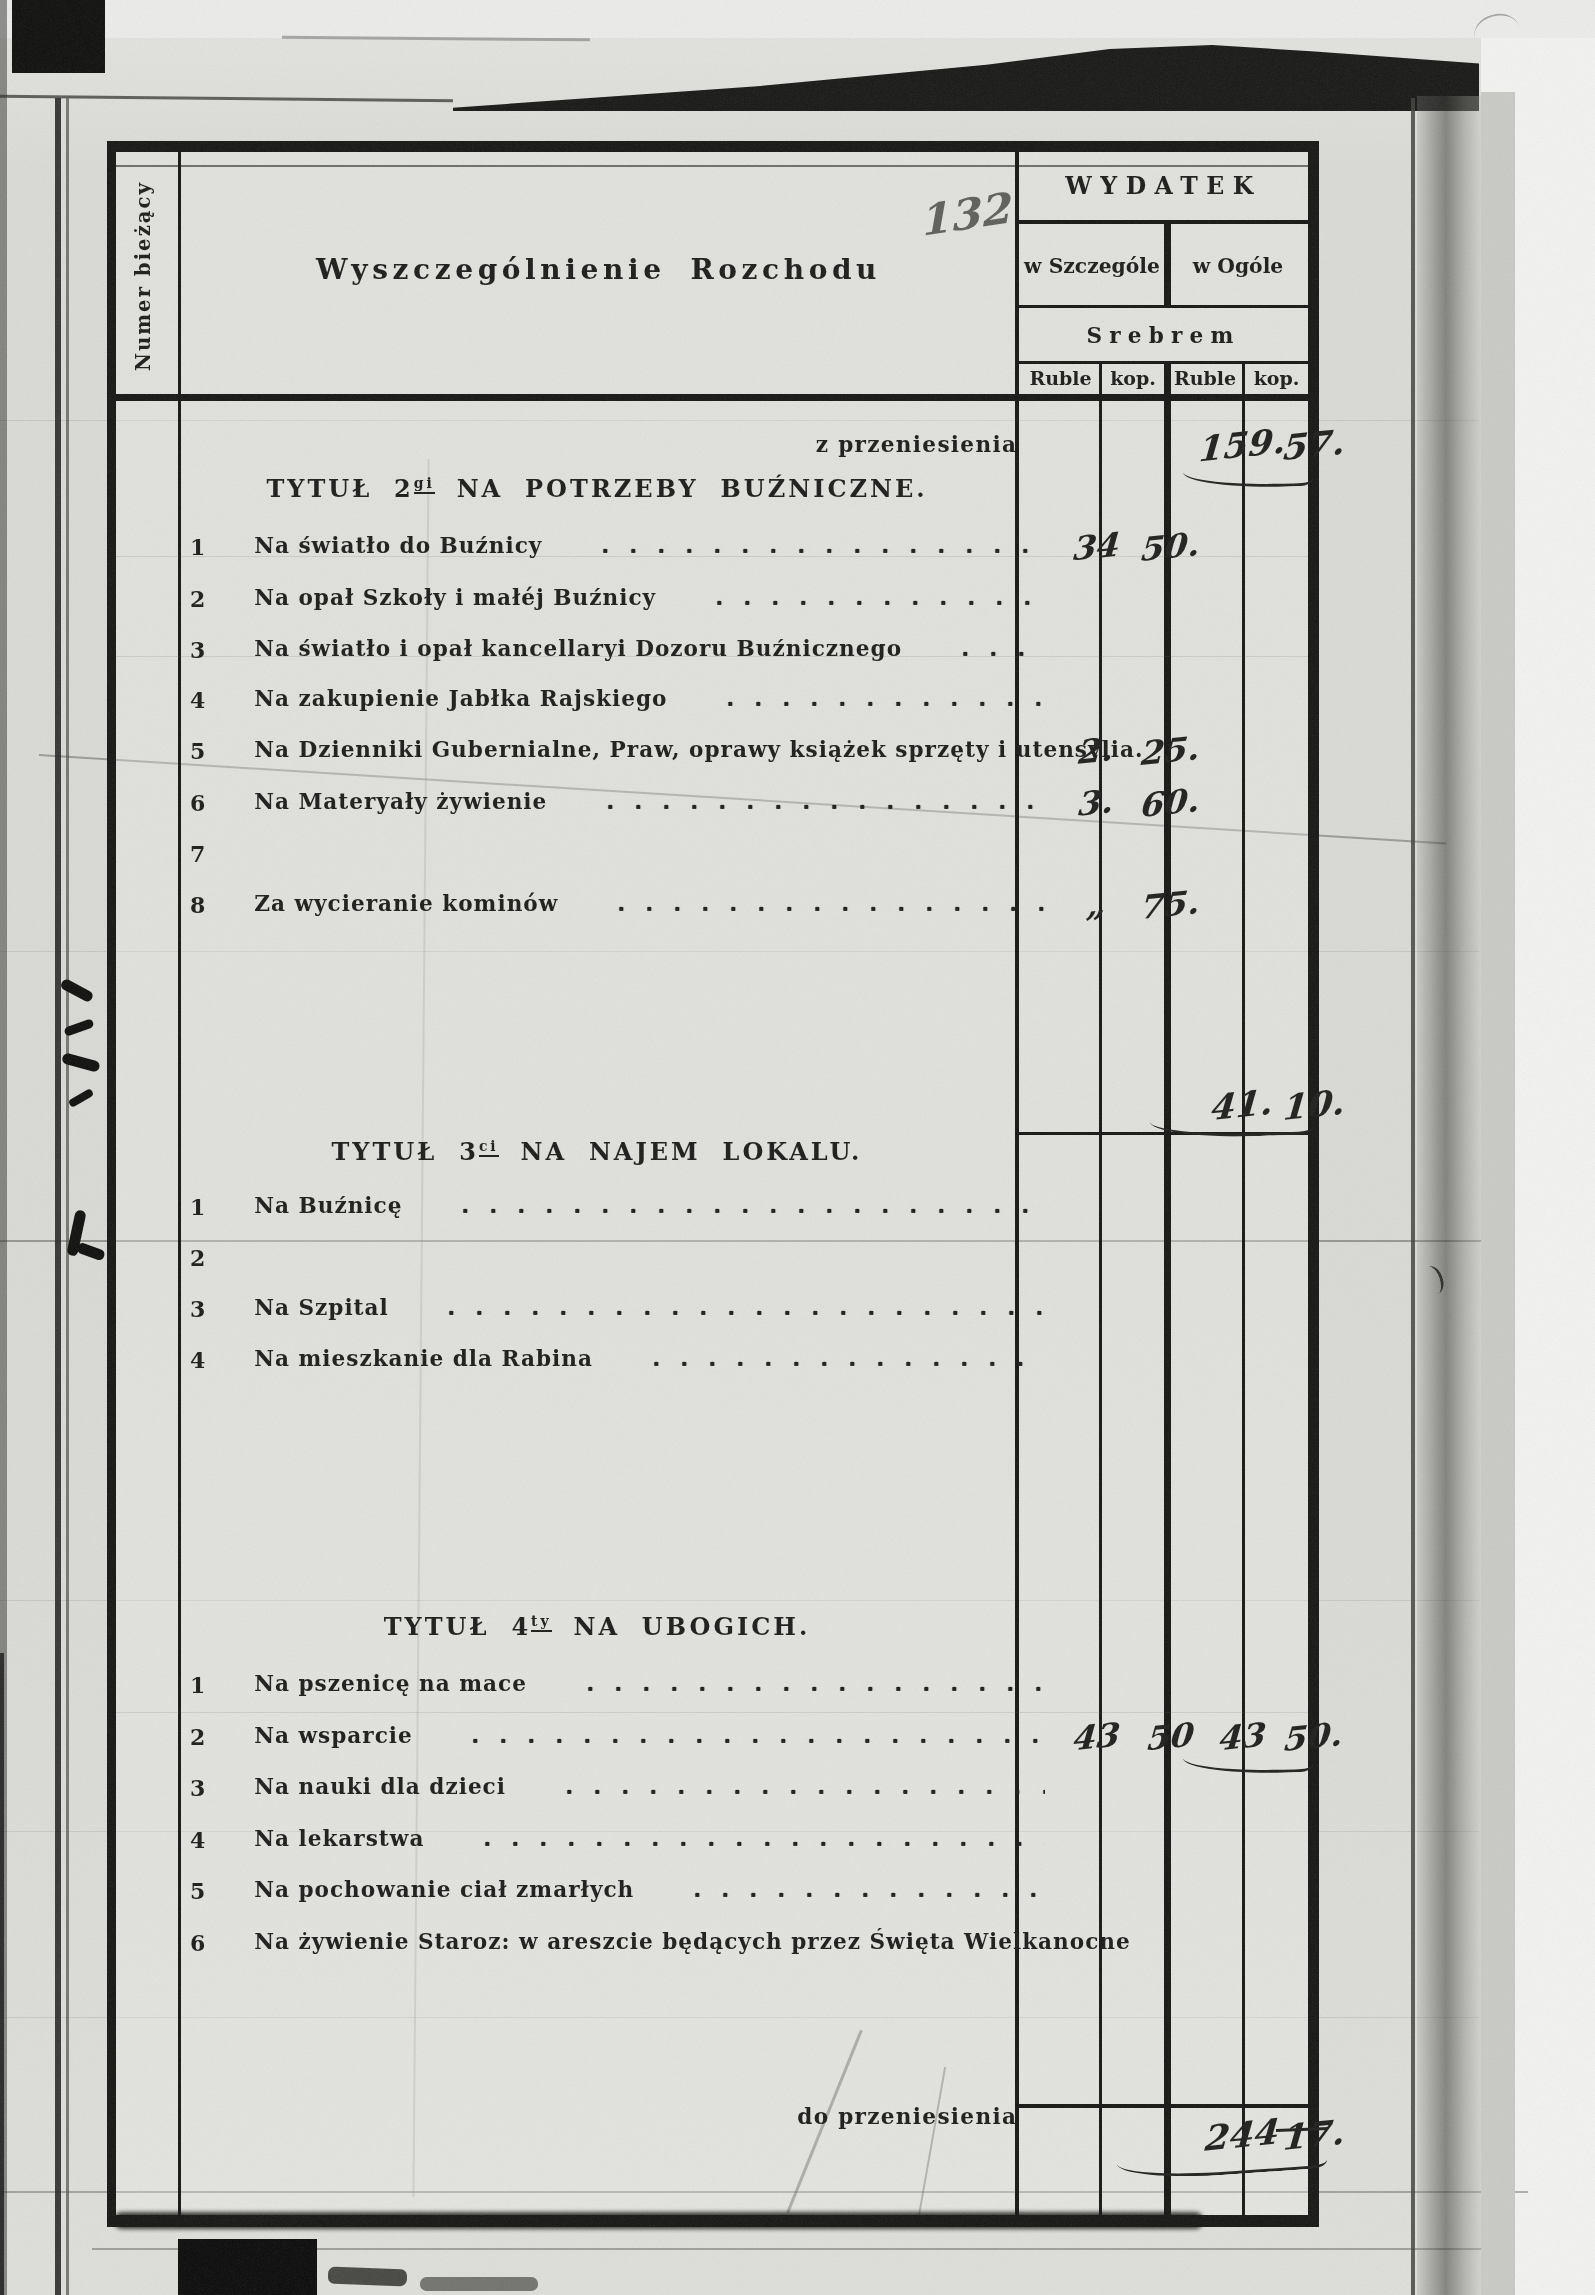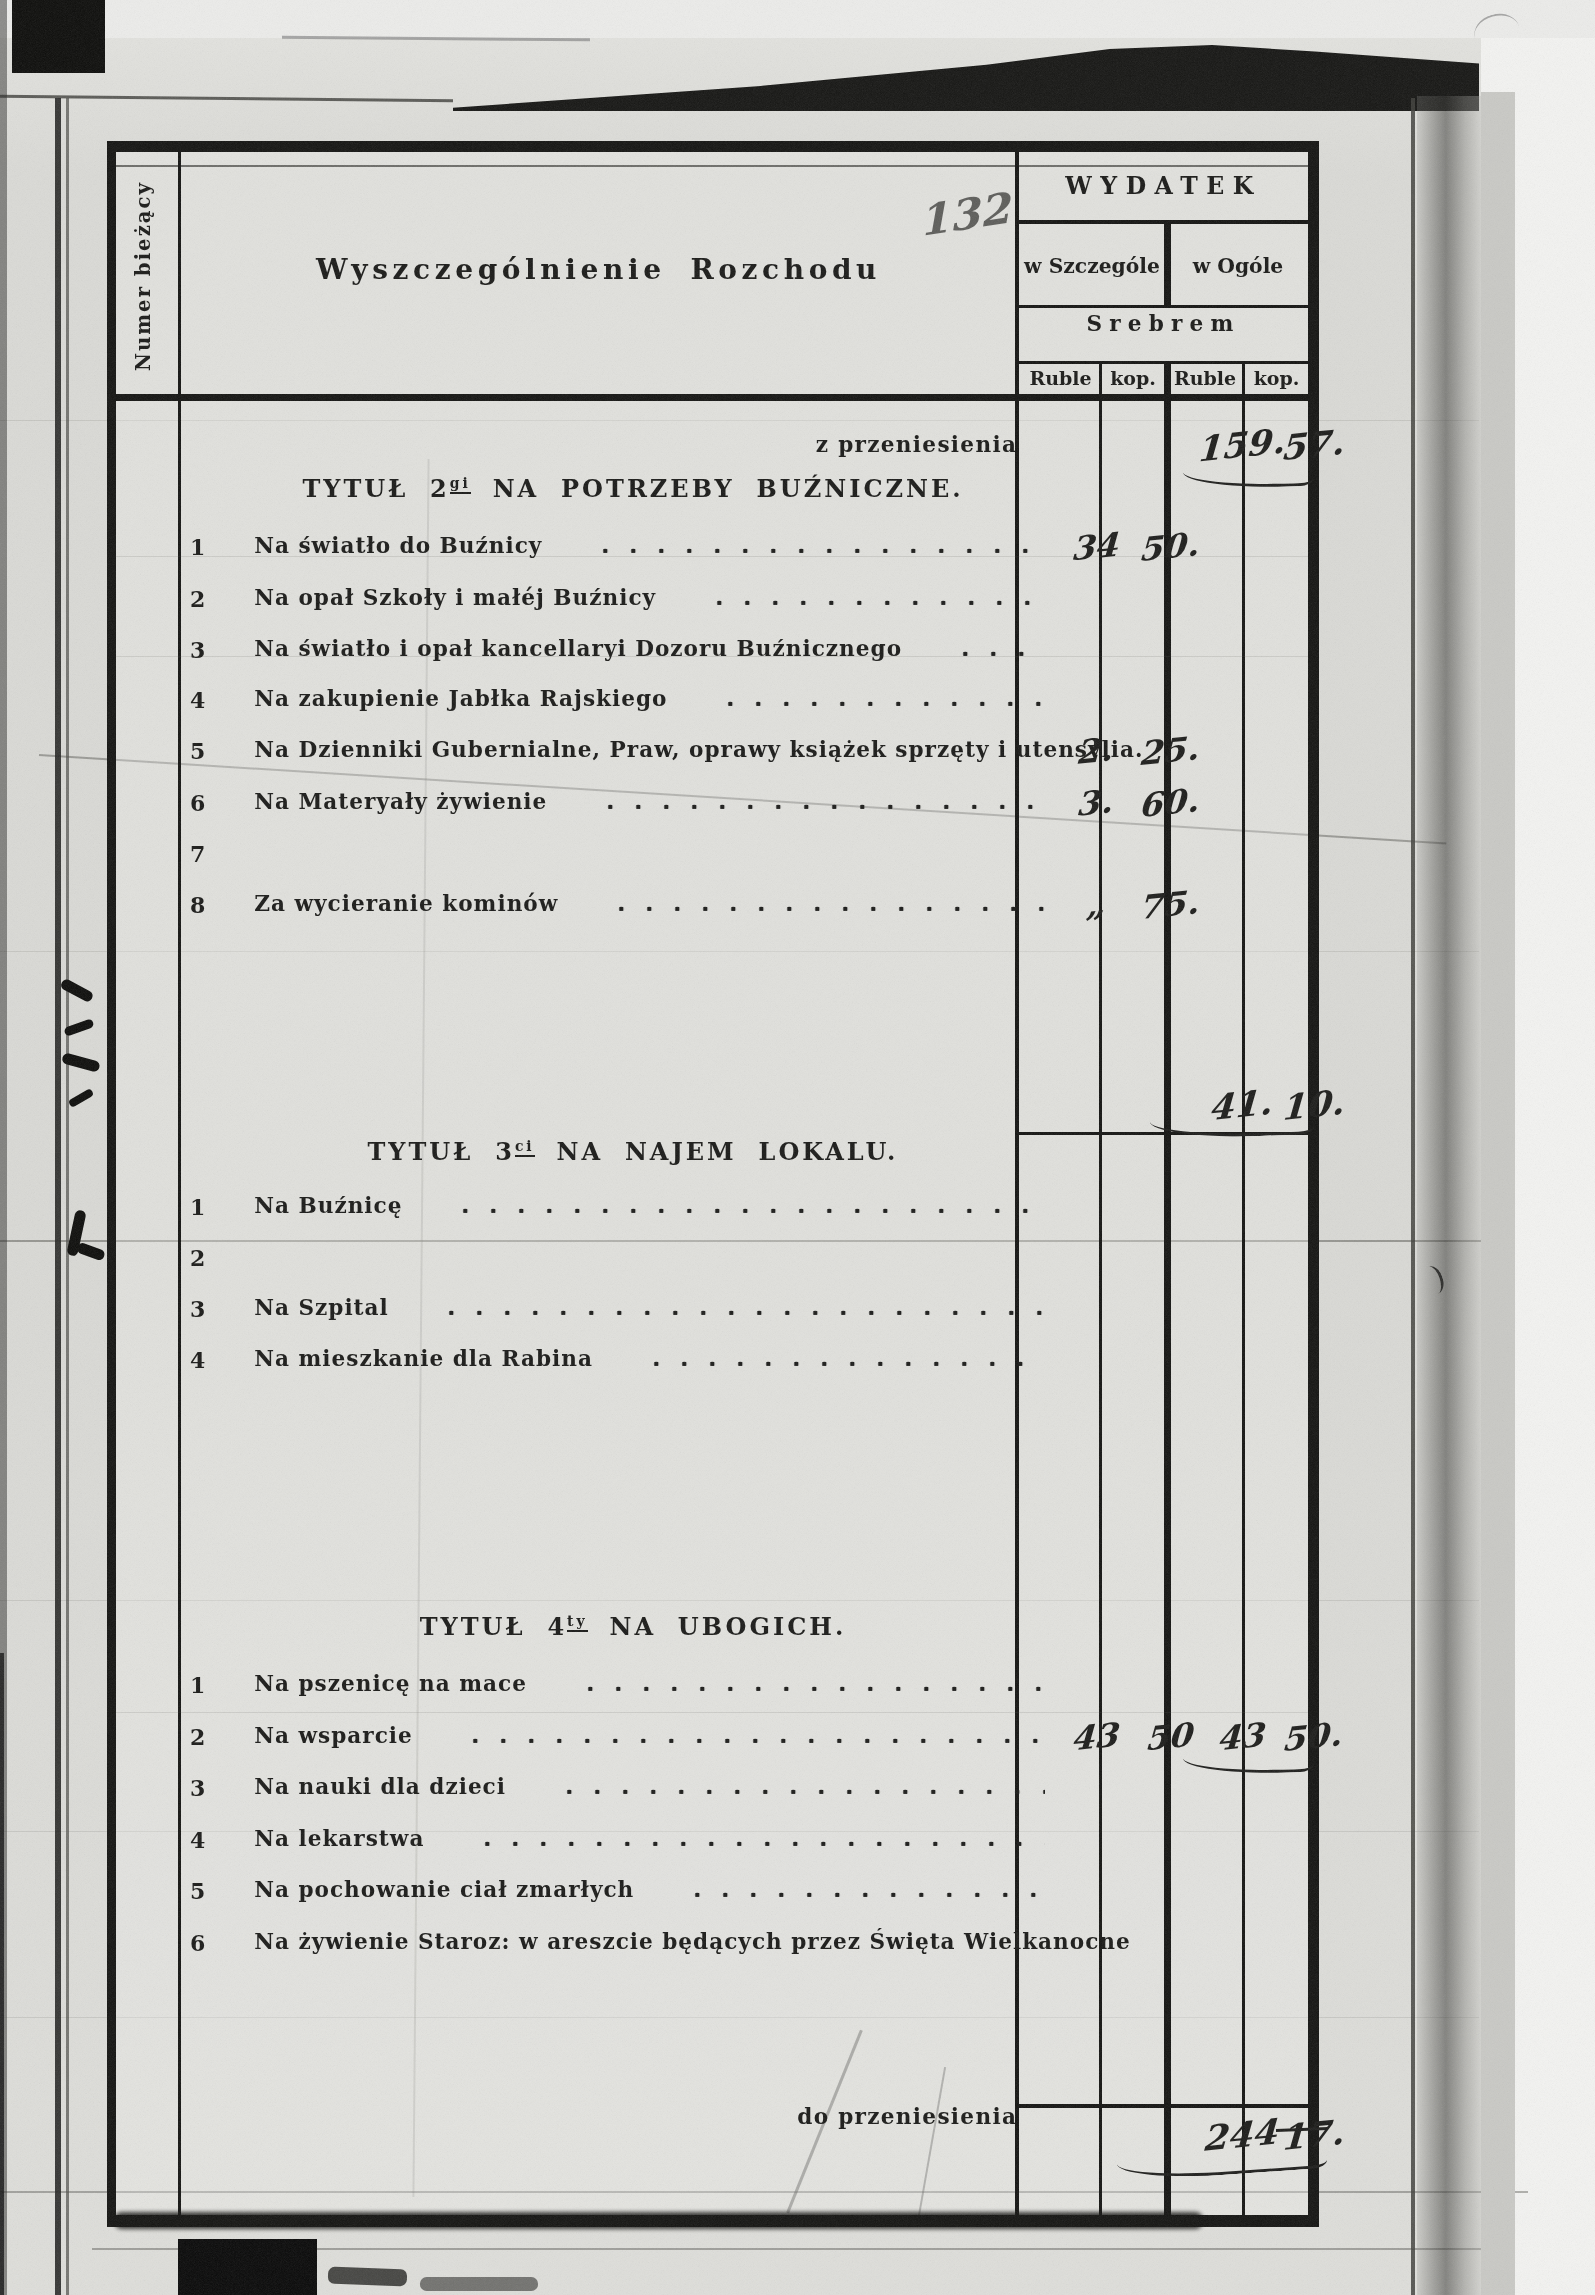--- a/index.html
+++ b/index.html
@@ -28,21 +28,21 @@
   .labelwrap{display:flex;align-items:flex-end;padding-left:37px;gap:28px;}
   .lbl{font-size:21.6px;font-weight:700;letter-spacing:1px;line-height:1.15;white-space:nowrap;}
   .dots{flex:1 1 auto;height:5.9px;margin:0 10.5px 5.9px 19.7px;
         background-image:radial-gradient(circle,#1b1b19 2.1px,rgba(0,0,0,0) 2.6px);
         background-size:28px 5.9px;background-repeat:repeat-x;background-position:1.3px 0.7px;}
   .vcell{display:flex;justify-content:center;align-items:center;}
   .hw{font-style:italic;font-weight:700;font-size:33px;color:#1d1d1b;
       transform:skewX(-11deg) rotate(-6deg);white-space:nowrap;}
   .hw.big{font-size:35px;}
   .heading{position:absolute;left:71px;width:838px;text-align:center;
-           font-size:24px;font-weight:700;letter-spacing:3px;word-spacing:10.5px;white-space:nowrap;margin-left:36px;}
+           font-size:24px;font-weight:700;letter-spacing:3px;word-spacing:10.5px;white-space:nowrap;}
   .heading sup{font-size:58%;border-bottom:2px solid #1a1a18;padding-bottom:0.7px;}
   .hcell{display:flex;align-items:center;justify-content:center;text-align:center;font-weight:700;}
   .carrylbl{grid-column:2;text-align:right;padding-right:38px;
             font-size:21.6px;font-weight:700;letter-spacing:1.3px;}
   .faint{background:rgba(95,95,90,.16);}
 </style>
 </head>
 <body>
 
 <div class="abs topstrip"></div>
@@ -116,21 +116,21 @@
   <div class="abs faint" style="left:9.2px;top:515px;width:1192px;height:1.3px"></div>
   <div class="abs faint" style="left:9.2px;top:1571px;width:1192px;height:1.3px"></div>
 
   <div class="abs" style="left:5.2px;top:19.7px;width:63px;height:230px;display:flex;align-items:center;justify-content:center">
     <span style="writing-mode:vertical-rl;transform:rotate(180deg);font-size:19.7px;font-weight:700;letter-spacing:2px">Numer bieżący</span>
   </div>
   <div class="abs hcell" style="left:80px;top:105px;width:823px;height:46px;font-size:28px;letter-spacing:4.6px;word-spacing:10.5px">Wyszczególnienie Rozchodu</div>
   <div class="abs hcell" style="left:912px;top:22px;width:289px;height:46px;font-size:23.6px;letter-spacing:8.5px">WYDATEK</div>
   <div class="abs hcell" style="left:912px;top:89px;width:146px;height:72px;font-size:20.3px">w Szczególe</div>
   <div class="abs hcell" style="left:1062px;top:89px;width:138px;height:72px;font-size:20.3px">w Ogóle</div>
-  <div class="abs hcell" style="left:912px;top:160px;width:289px;height:45px;font-size:21.6px;letter-spacing:7.2px">Srebrem</div>
+  <div class="abs hcell" style="left:912px;top:172px;width:289px;height:45px;font-size:21.6px;letter-spacing:7.2px">Srebrem</div>
   <div class="abs hcell" style="left:912px;top:223px;width:83px;height:27.5px;font-size:19px">Ruble</div>
   <div class="abs hcell" style="left:995px;top:223px;width:62px;height:27.5px;font-size:19px">kop.</div>
   <div class="abs hcell" style="left:1062px;top:223px;width:72px;height:27.5px;font-size:19px">Ruble</div>
   <div class="abs hcell" style="left:1138px;top:223px;width:63px;height:27.5px;font-size:19px">kop.</div>
 
   <div class="abs swoosh" style="left:1076px;top:327px;width:131px;height:17px;transform:rotate(-2deg)"></div>
   <div class="abs swoosh" style="left:1043px;top:977px;width:164px;height:15.7px;transform:rotate(-2deg)"></div>
   <div class="abs swoosh" style="left:1076px;top:1613px;width:131px;height:17px;transform:rotate(-2deg)"></div>
   <div class="abs swoosh" style="left:1010px;top:2011px;width:210px;height:19.7px;transform:rotate(-4deg)"></div>
   <div class="abs" style="left:1169px;top:1987px;width:52px;height:3.3px;background:#1f1f1d;transform:rotate(-2deg)"></div>

